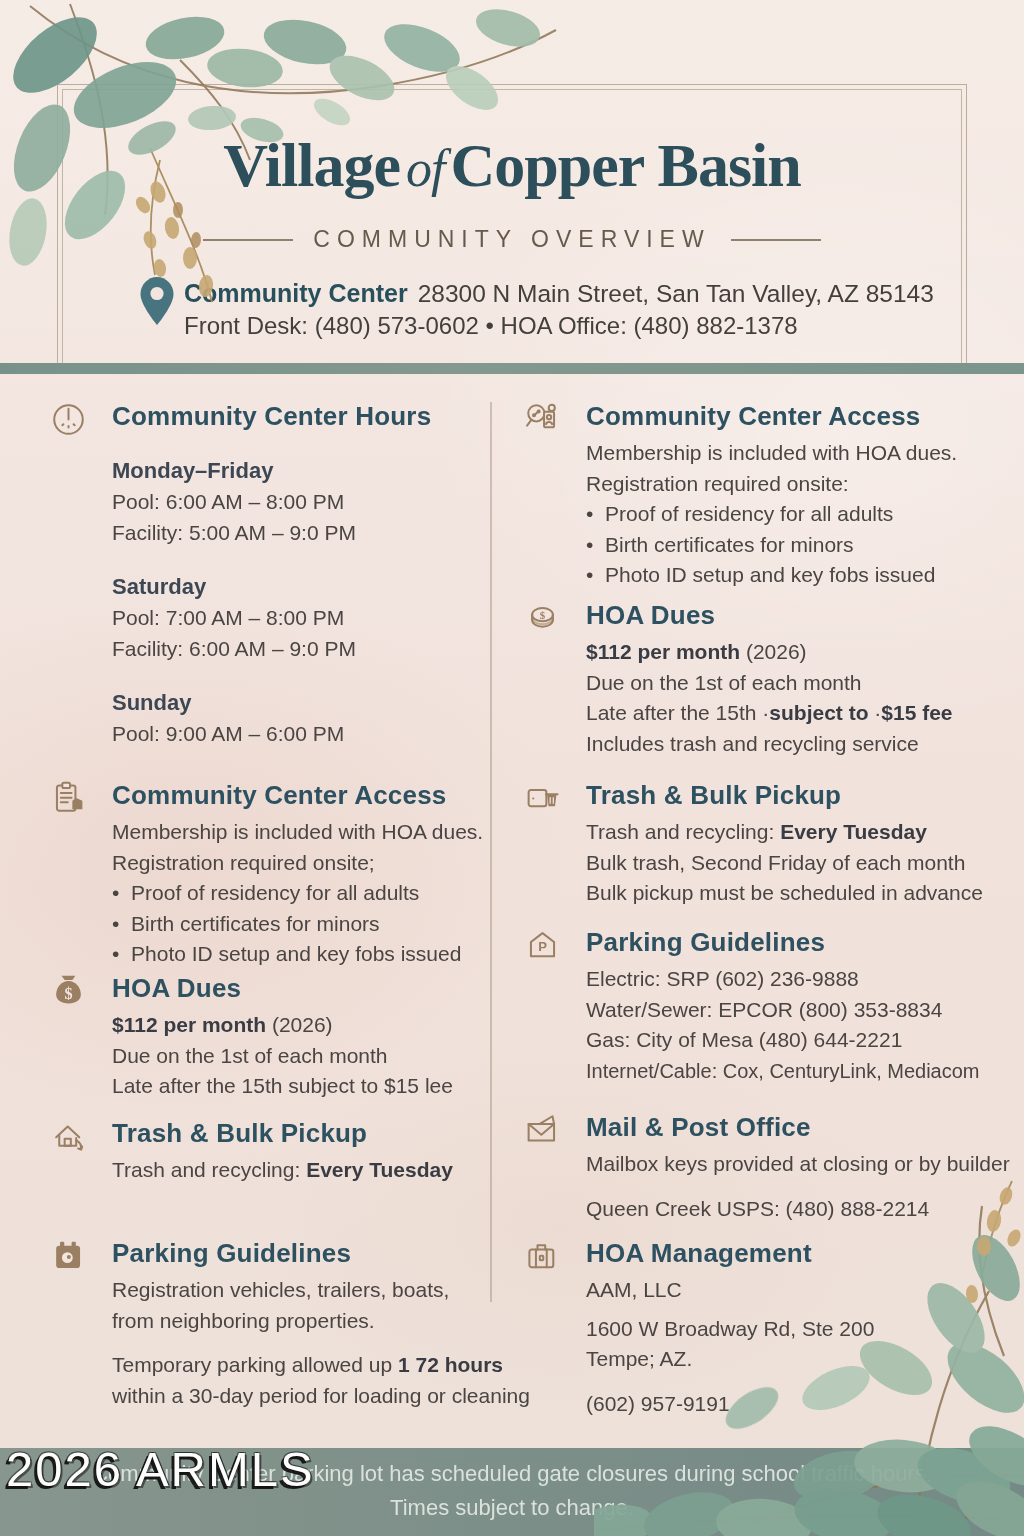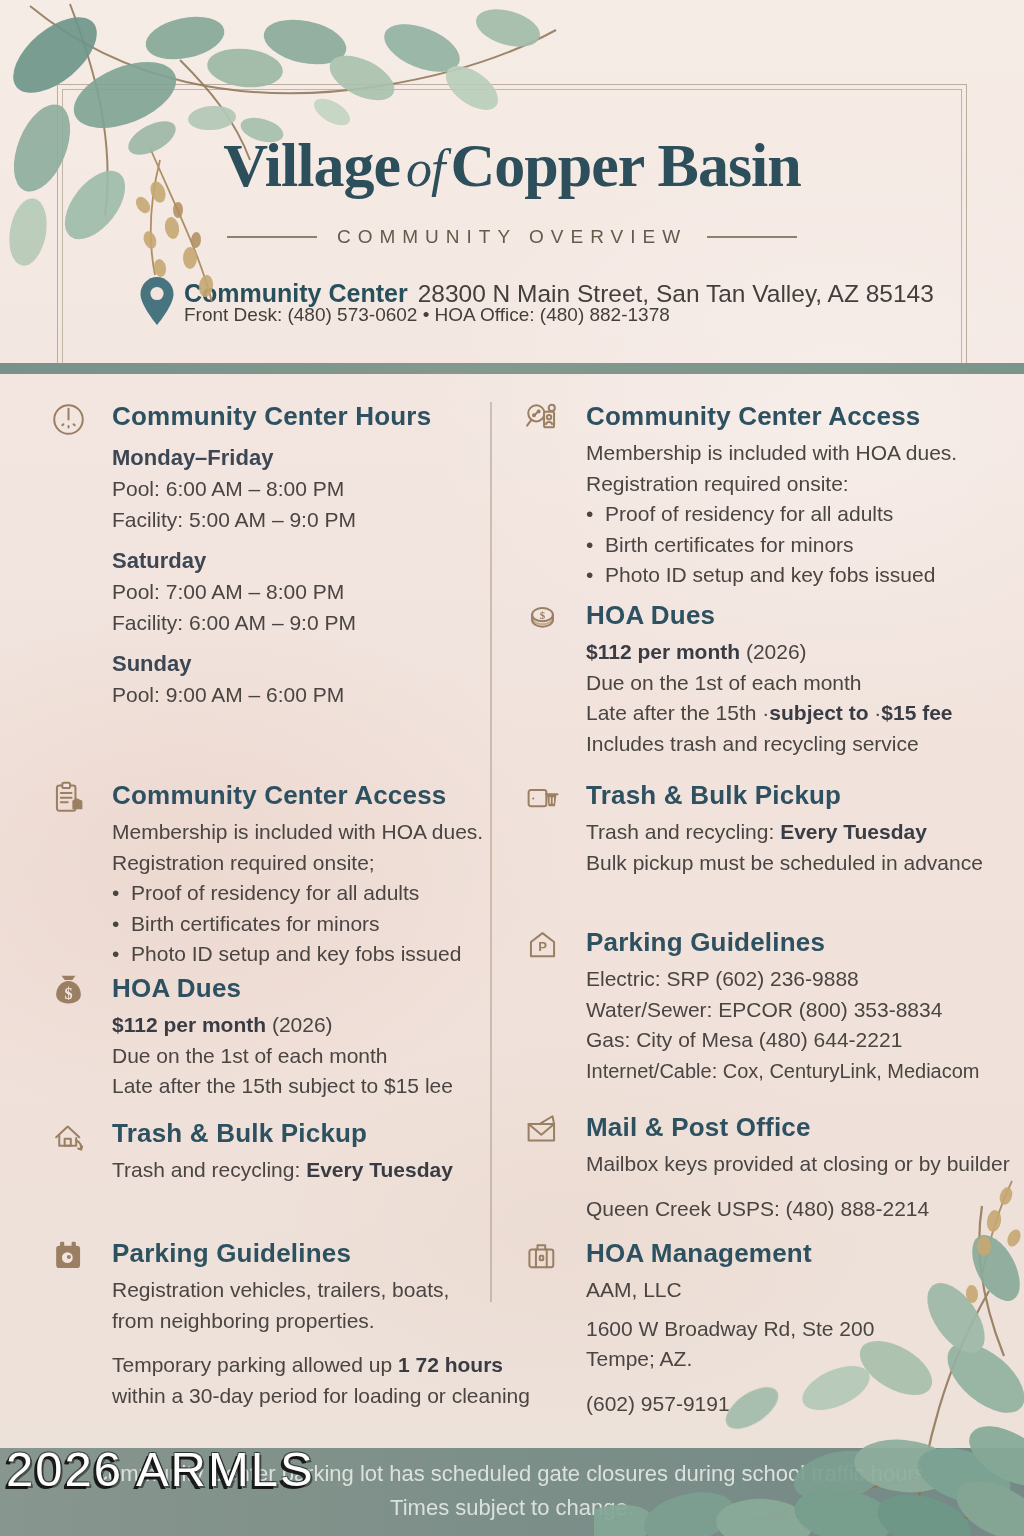--- a/index.html
+++ b/index.html
@@ -11,36 +11,36 @@
       radial-gradient(ellipse 500px 300px at 55% 80%, rgba(226,200,188,.22), transparent 65%),
       linear-gradient(180deg,#f6ece6 0%,#f2e4de 35%,#f0e1da 68%,#ece1d9 100%);}
   
   .frame{position:absolute;left:57px;top:84px;width:908px;height:279px;border:1px solid #bcad9e;pointer-events:none;}
   .frame-inner{position:absolute;left:4px;top:4px;right:4px;bottom:-1px;border:1px solid #c3b5a6;border-bottom:none;}
   .title{position:absolute;left:0;top:130px;width:100%;text-align:center;
     font-family:"Liberation Serif","DejaVu Serif",serif;font-weight:700;font-size:62px;
     color:#2c4f5b;letter-spacing:-1px;}
   .title .of{font-style:italic;font-weight:500;font-size:52px;padding:0 6px;text-align:center;}
   .subtitle-row{position:absolute;left:0;top:226px;width:100%;display:flex;align-items:center;justify-content:center;gap:20px;}
-  .subtitle{font-size:19px;letter-spacing:7px;color:#675a4c;font-weight:500;}
+  .subtitle{font-size:23px;letter-spacing:7px;color:#675a4c;font-weight:500;}
   .dash{width:90px;height:2px;background:#90816f;}
   .pin{position:absolute;left:139px;top:276px;}
   .loc1{position:absolute;left:184px;top:279px;font-size:24.5px;color:#433f3c;white-space:nowrap;}
   .loc1 .loc-label{font-weight:700;color:#27505c;font-size:25px;padding-right:10px;}
-  .loc2{position:absolute;left:184px;top:304px;font-size:19px;color:#433f3c;white-space:nowrap;}
+  .loc2{position:absolute;left:184px;top:312px;font-size:24px;color:#433f3c;white-space:nowrap;}
   .band{position:absolute;left:0;top:363px;width:100%;height:11px;
     background:linear-gradient(90deg,#78928a,#83988e 45%,#7b948c);}
   
   .divider{position:absolute;left:490px;top:402px;width:2px;height:900px;background:rgba(146,124,102,.38);}
   .sec{position:absolute;display:flex;align-items:flex-start;}
   .sec-icon{flex:0 0 62px;padding-top:1px;}
   .sec-icon svg{width:37px;height:37px;}
   .sec-heading{font-size:26px;font-weight:700;color:#2d5160;letter-spacing:.2px;margin-bottom:6px;line-height:32px;white-space:nowrap;}
   .ln{font-size:21px;color:#4a4542;line-height:30.5px;white-space:nowrap;}
-  .ln.sub{font-size:22px;font-weight:700;color:#3d4754;margin-top:9px;line-height:33px;}
+  .ln.sub{font-size:22px;font-weight:700;color:#3d4754;margin-top:22px;line-height:33px;}
   .ln.small{font-size:20px;}
   .ln.gap{margin-top:14px;}
   .ln.gap-sm{margin-top:8px;}
   .ln .b{font-weight:700;color:#3a3c44;}
   .ln.bullet::before{content:"\2022\00a0\00a0";}
   
   .footer-band{position:absolute;left:0;top:1448px;width:100%;height:88px;z-index:1;
     background:linear-gradient(90deg,#87968e,#7b8e88 55%,#758986);}
   .footer-line{position:absolute;left:0;width:100%;text-align:center;color:#dbe1dc;font-size:22px;z-index:2;}
   .footer-line.l1{top:1461px;}
@@ -201,20 +201,21 @@
           <rect x="6" y="13" width="23" height="21" rx="3"></rect>
           <circle cx="12" cy="24" r="1.4" fill="#9a7f63" stroke="none"></circle>
           <path d="M30 19 h12 l-1.8 15 h-8.4 z" fill="#9a7f63" stroke="none"></path>
           <line x1="28.5" y1="18.5" x2="43.5" y2="18.5"></line>
           <line x1="34" y1="23" x2="34" y2="30" stroke="#f2e5df" stroke-width="1.6"></line>
           <line x1="38" y1="23" x2="38" y2="30" stroke="#f2e5df" stroke-width="1.6"></line>
         </svg></div>
       <div class="sec-content">
         <div class="sec-heading">Trash &amp; Bulk Pickup</div>
         <div class="ln body"><span>Trash and recycling: </span><span class="b">Every Tuesday</span></div>
+        <div class="ln body"><span>Bulk trash, Second Friday of each month</span></div>
         <div class="ln body"><span>Bulk pickup must be scheduled in advance</span></div>
       </div>
     </section>
   <section class="sec" style="left:524px;top:926px;width:490px">
       <div class="sec-icon"><svg viewBox="0 0 48 48" fill="none" stroke="#9a7f63" stroke-width="2.6" stroke-linecap="round" stroke-linejoin="round">
           <path d="M9 19.5 L24 8 L39 19.5 V38 H9 Z"></path>
           <text x="24" y="31.5" font-size="17" font-weight="bold" fill="#9a7f63" stroke="none" text-anchor="middle" font-family="Liberation Sans, sans-serif">P</text>
         </svg></div>
       <div class="sec-content">
         <div class="sec-heading">Parking Guidelines</div>

